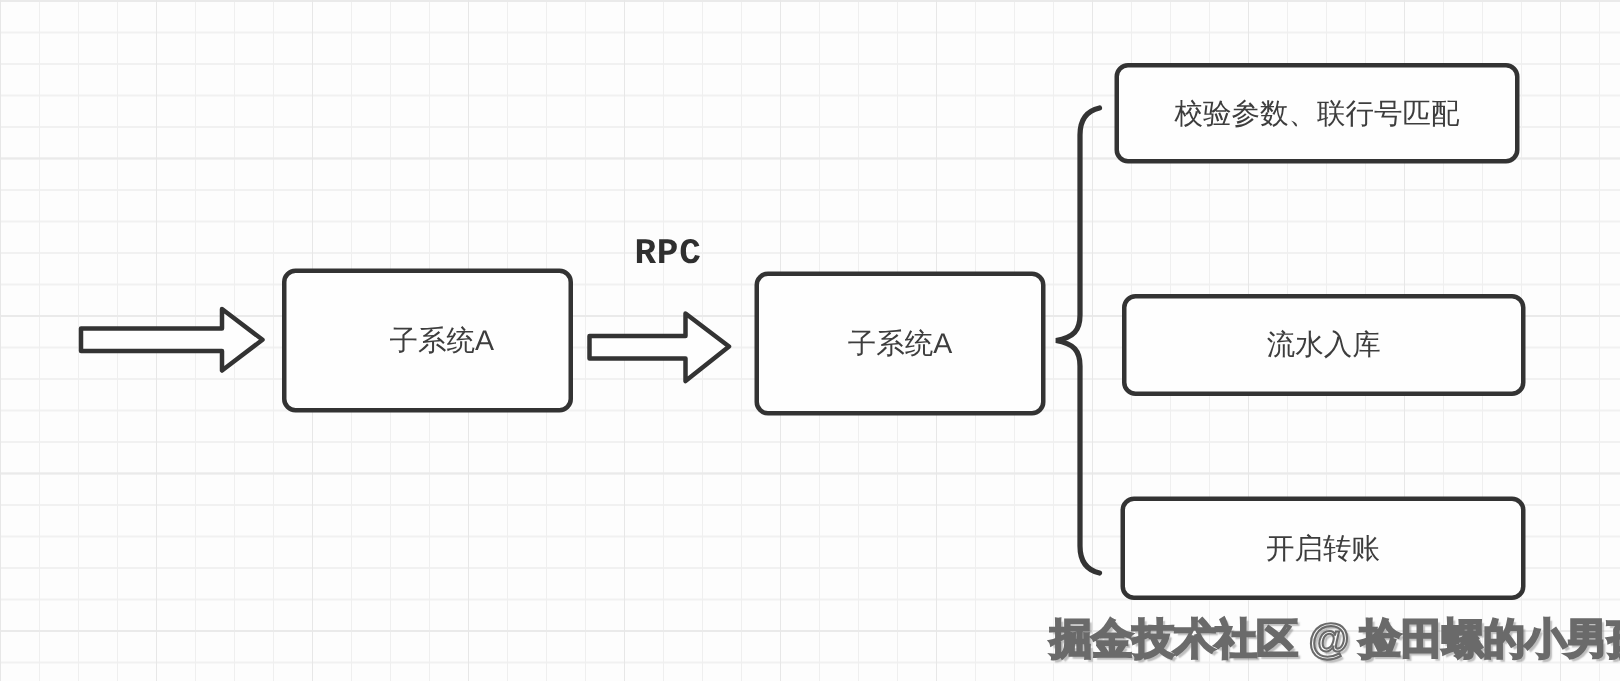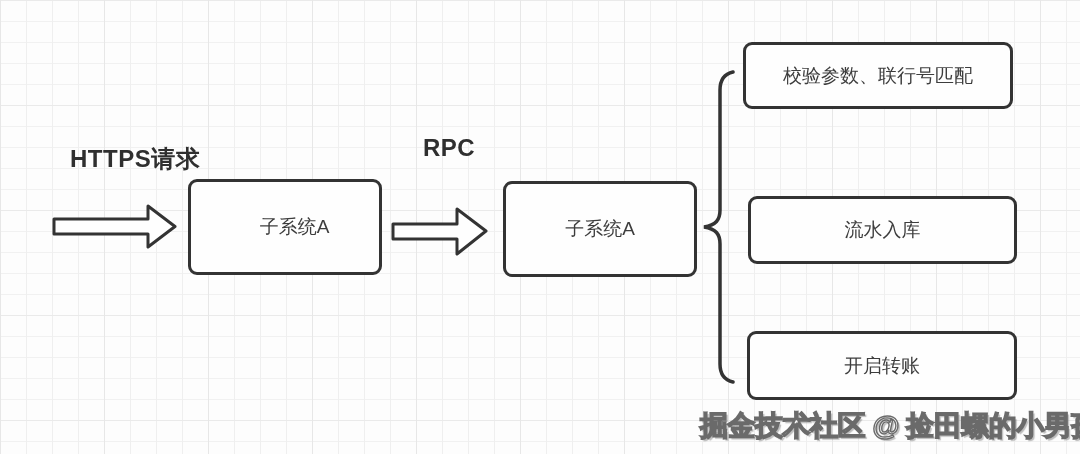--- a/index.html
+++ b/index.html
@@ -20,21 +20,21 @@
   }
   .flow-label {
     position: absolute;
     font-weight: bold;
     font-size: 24px;
     color: #2f2f2f;
     letter-spacing: 0.5px;
     white-space: nowrap;
   }
   .label-https { left: 70px; top: 143px; }
-  .label-rpc   { left: 423px; top: 134px; }
+  .label-rpc   { left: 423px; top: 156px; font-family: Liberation Mono, monospace; }
   .node {
     position: absolute;
     background: #fefefe;
     border: 3px solid #333333;
     border-radius: 9px;
     display: flex;
     align-items: center;
     justify-content: center;
     font-size: 19px;
     color: #3d3d3d;
@@ -63,21 +63,20 @@
     color: #fbfbfb;
     -webkit-text-stroke: 1.4px #6a6a6a;
     text-shadow: 2px 2px 1px rgba(110,110,110,0.45);
   }
 </style>
 </head>
 <body>
 
 <div class="stage">
 
-  <div class="flow-label label-https">HTTPS请求</div>
 
   <svg class="arrow arrow-1" viewBox="0 0 126 45">
     <polygon points="2,15 96,15 96,2 123,22.5 96,43 96,30 2,30"></polygon>
   </svg>
 
   <div class="node box-a">
     <span>子系统A</span>
   </div>
 
   <div class="flow-label label-rpc">RPC</div>

